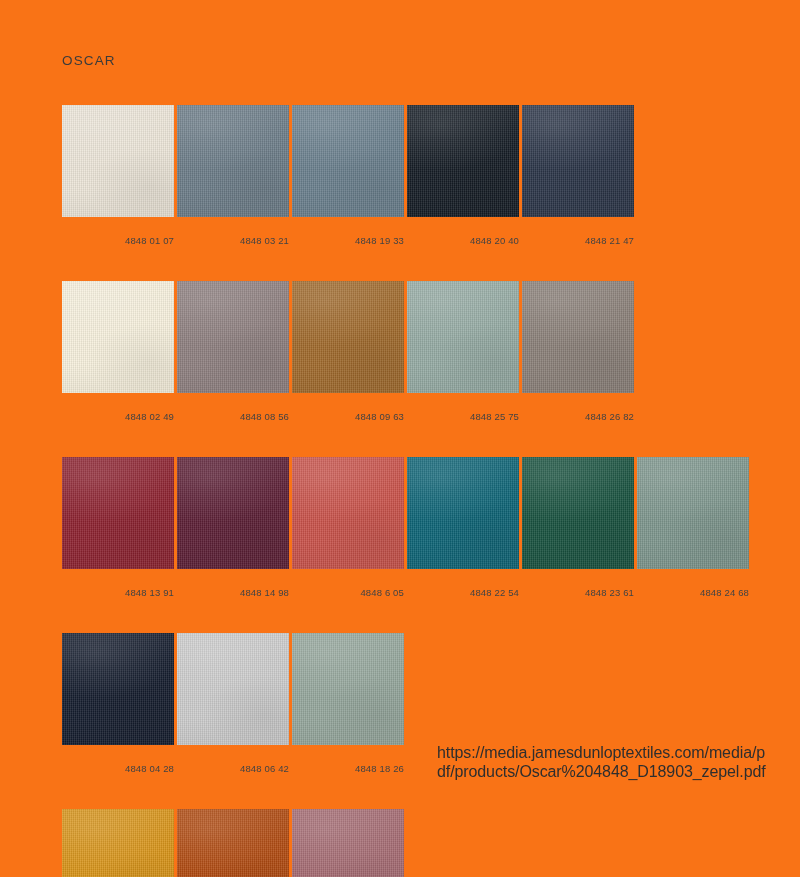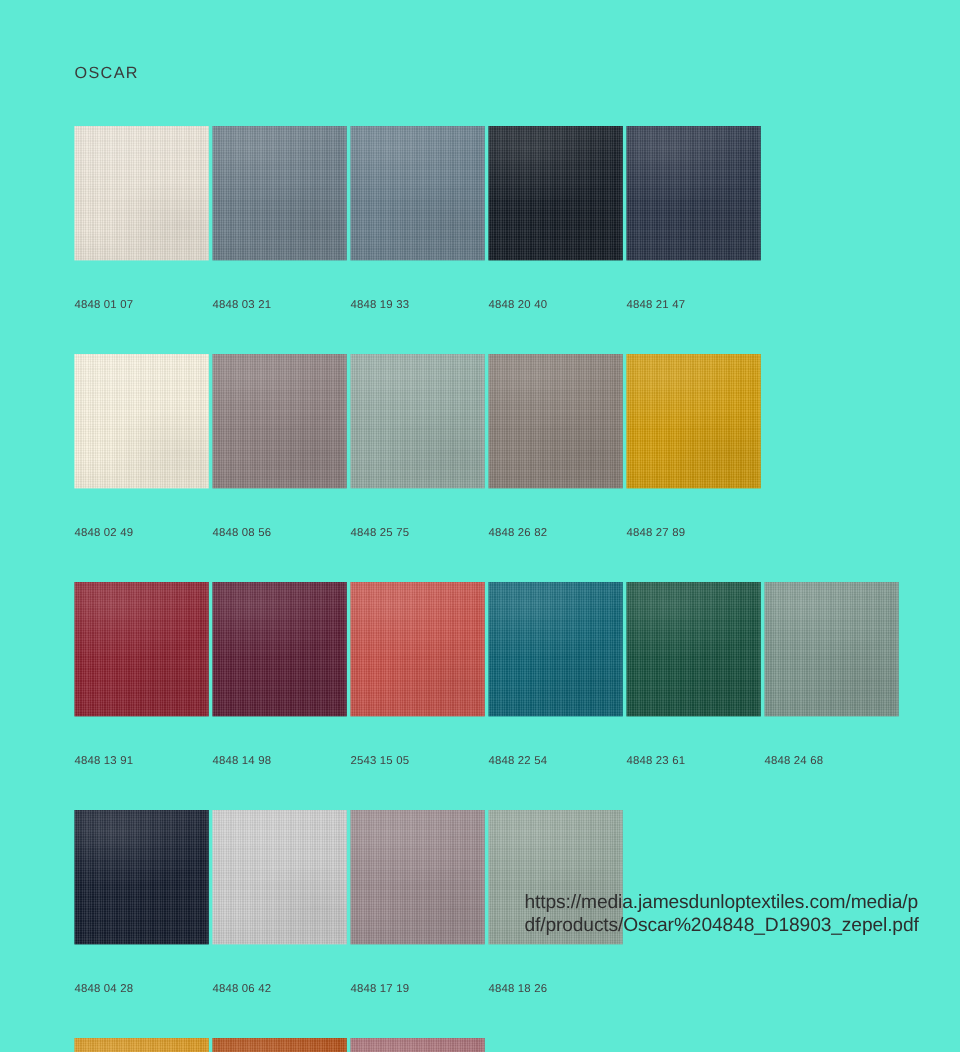--- a/index.html
+++ b/index.html
@@ -11,21 +11,21 @@
     width: 800px;
     height: 877px;
     position: relative;
     font-family: "Liberation Sans", sans-serif;
     overflow: hidden;
   }
 
   #page {
     position: absolute;
     inset: 0;
-    background: #5eead4;
+    background: #f97316;
     padding-left: 11px;
   }
 
   #collection-title {
     position: absolute;
     left: 62px;
     top: 53px;
     font-size: 13.5px;
     letter-spacing: 1.15px;
     color: #3b3b3b;
@@ -94,25 +94,26 @@
         rgba(0,0,0,0.00) 62%),
       linear-gradient(175deg,
         rgba(255,255,255,0.05) 0%,
         rgba(255,255,255,0.00) 32%,
         rgba(0,0,0,0.00) 70%,
         rgba(0,0,0,0.045) 100%);
     pointer-events: none;
   }
 
   .swatch-label {
-    margin-top: 32px;
+    margin-top: 18px;
     font-size: 9.5px;
     letter-spacing: 0.15px;
     color: #434343;
     white-space: nowrap;
+    text-align: right;
   }
 
   #source-url {
     position: absolute;
     left: 437px;
     top: 743px;
     width: 330px;
     font-size: 16px;
     line-height: 19px;
     color: #2e2e2e;
@@ -153,44 +154,44 @@
       <div class="swatch-row">
         <div class="swatch-cell">
           <div class="swatch-chip" style="background-color: rgb(247, 240, 221);"></div>
           <div class="swatch-label">4848 02 49</div>
         </div>
         <div class="swatch-cell">
           <div class="swatch-chip" style="background-color: rgb(142, 128, 128);"></div>
           <div class="swatch-label">4848 08 56</div>
         </div>
         <div class="swatch-cell">
+          <div class="swatch-chip" style="background-color: rgb(160, 106, 44);"></div>
+          <div class="swatch-label">4848 09 63</div>
+        </div>
+        <div class="swatch-cell">
           <div class="swatch-chip" style="background-color: rgb(149, 171, 164);"></div>
           <div class="swatch-label">4848 25 75</div>
         </div>
         <div class="swatch-cell">
           <div class="swatch-chip" style="background-color: rgb(138, 128, 120);"></div>
           <div class="swatch-label">4848 26 82</div>
         </div>
-        <div class="swatch-cell">
-          <div class="swatch-chip" style="background-color: rgb(210, 156, 9);"></div>
-          <div class="swatch-label">4848 27 89</div>
-        </div>
       </div>
       <div class="swatch-row">
         <div class="swatch-cell">
           <div class="swatch-chip" style="background-color: rgb(141, 34, 48);"></div>
           <div class="swatch-label">4848 13 91</div>
         </div>
         <div class="swatch-cell">
           <div class="swatch-chip" style="background-color: rgb(92, 31, 54);"></div>
           <div class="swatch-label">4848 14 98</div>
         </div>
         <div class="swatch-cell">
           <div class="swatch-chip" style="background-color: rgb(201, 82, 74);"></div>
-          <div class="swatch-label">2543 15 05</div>
+          <div class="swatch-label">4848 6 05</div>
         </div>
         <div class="swatch-cell">
           <div class="swatch-chip" style="background-color: rgb(13, 100, 118);"></div>
           <div class="swatch-label">4848 22 54</div>
         </div>
         <div class="swatch-cell">
           <div class="swatch-chip" style="background-color: rgb(24, 82, 63);"></div>
           <div class="swatch-label">4848 23 61</div>
         </div>
         <div class="swatch-cell">
@@ -201,24 +202,20 @@
       <div class="swatch-row">
         <div class="swatch-cell">
           <div class="swatch-chip" style="background-color: rgb(21, 29, 46);"></div>
           <div class="swatch-label">4848 04 28</div>
         </div>
         <div class="swatch-cell">
           <div class="swatch-chip"></div>
           <div class="swatch-label">4848 06 42</div>
         </div>
         <div class="swatch-cell">
-          <div class="swatch-chip" style="background-color: rgb(155, 138, 142);"></div>
-          <div class="swatch-label">4848 17 19</div>
-        </div>
-        <div class="swatch-cell">
           <div class="swatch-chip" style="background-color: rgb(149, 167, 156);"></div>
           <div class="swatch-label">4848 18 26</div>
         </div>
       </div>
       <div class="swatch-row">
         <div class="swatch-cell">
           <div class="swatch-chip" style="background-color: rgb(215, 147, 24);"></div>
         </div>
         <div class="swatch-cell">
           <div class="swatch-chip" style="background-color: rgb(176, 74, 16);"></div>

